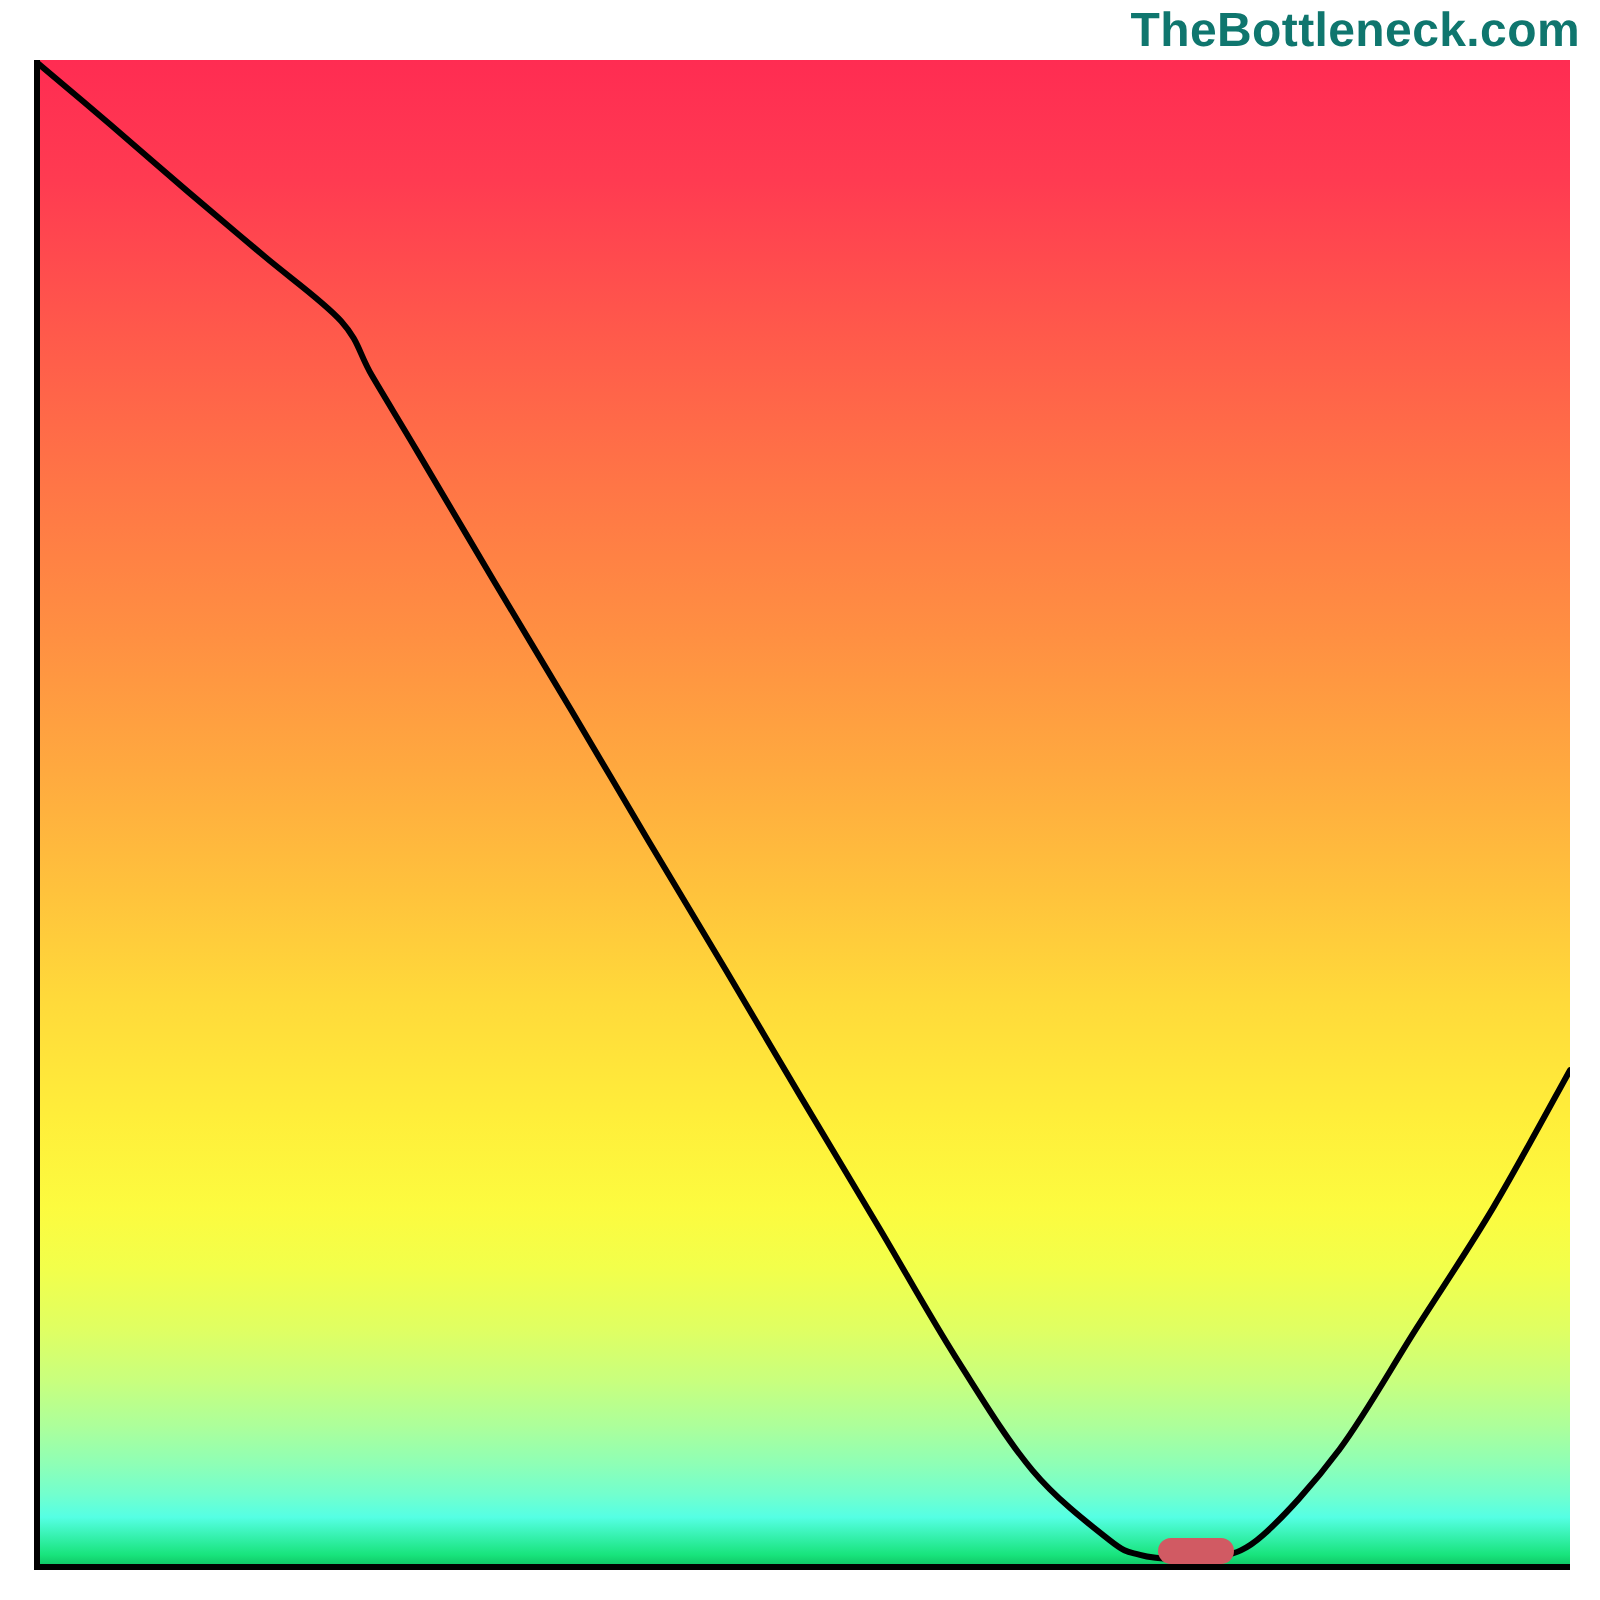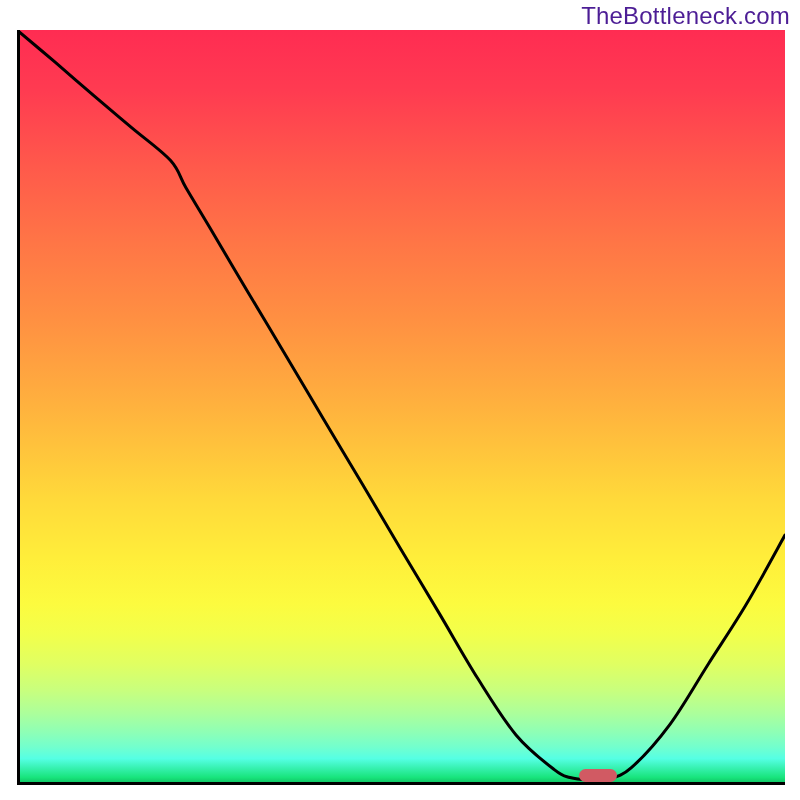--- a/index.html
+++ b/index.html
@@ -14,22 +14,22 @@
   .wrap {
     position: relative;
     width: 800px;
     height: 800px;
   }
   .watermark {
     position: absolute;
     top: 2px;
     right: 10px;
     font-size: 24px;
-    font-weight: 400;
-    color: #4c1d95;
+    font-weight: 700;
+    color: #0f766e;
     letter-spacing: 0.2px;
     user-select: none;
   }
   .plot {
     position: absolute;
     left: 17px;
     top: 30px;
     width: 768px;
     height: 755px;
   }

